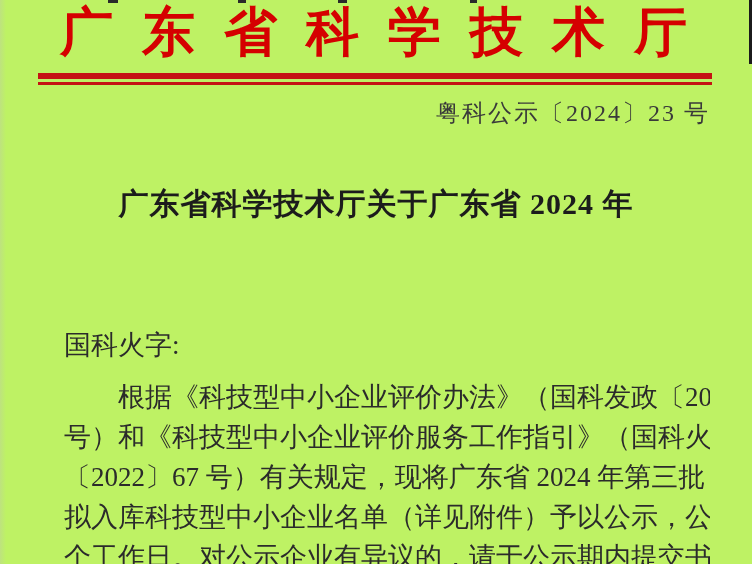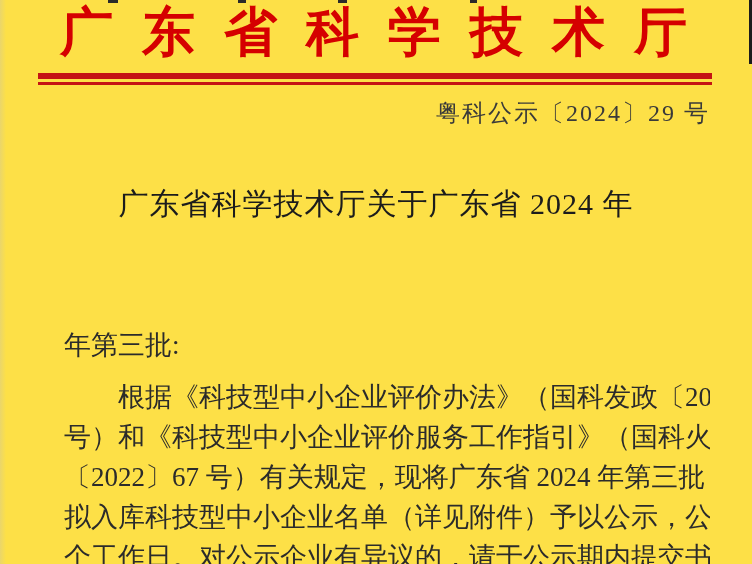--- a/index.html
+++ b/index.html
@@ -4,21 +4,21 @@
 <style>
   html, body {
     margin: 0;
     padding: 0;
     background: #ffffff;
   }
   .page {
     position: relative;
     width: 752px;
     height: 564px;
-    background: #fde047;
+    background: #bef264;
     overflow: hidden;
     font-family: "Liberation Serif", "DejaVu Serif", serif;
   }
   
   .left-edge-shade {
     position: absolute;
     left: 0; top: 0;
     width: 6px; height: 100%;
     background: linear-gradient(to right, rgba(190,190,190,0.30), rgba(255,255,255,0));
   }
@@ -72,21 +72,21 @@
     letter-spacing: 2px;
     color: #3a3a3a;
   }
   .doc-title {
     position: absolute;
     top: 176px;
     left: 0;
     width: 752px;
     text-align: center;
     font-size: 30px;
-    font-weight: 400;
+    font-weight: 700;
     line-height: 55px;
     color: #1c1c1c;
     letter-spacing: 1px;
   }
   .salutation {
     position: absolute;
     top: 330px;
     left: 64px;
     font-size: 27px;
     line-height: 30px;
@@ -122,27 +122,27 @@
   <div class="top-edge-dot" style="left:108px;width:10px;"></div>
   <div class="top-edge-dot" style="left:238px;width:8px;"></div>
   <div class="top-edge-dot" style="left:338px;width:9px;"></div>
   <div class="top-edge-dot" style="left:470px;width:7px;"></div>
 
   <div class="letterhead">广东省科学技术厅</div>
 
   <div class="rule-thick"></div>
   <div class="rule-thin"></div>
 
-  <div class="doc-number">粤科公示〔2024〕29 号</div>
+  <div class="doc-number">粤科公示〔2024〕23 号</div>
 
   <div class="doc-title">
     <div>广东省科学技术厅关于广东省 2024 年</div>
   </div>
 
-  <div class="salutation">年第三批:</div>
+  <div class="salutation">国科火字:</div>
 
   <div class="body-paragraph">
     <div class="para-line indent-2">根据《科技型中小企业评价办法》（国科发政〔2017〕115</div>
     <div class="para-line">号）和《科技型中小企业评价服务工作指引》（国科火字</div>
     <div class="para-line">〔2022〕67 号）有关规定，现将广东省 2024 年第三批 18937 家</div>
     <div class="para-line">拟入库科技型中小企业名单（详见附件）予以公示，公示期为 10</div>
     <div class="para-line">个工作日。对公示企业有异议的，请于公示期内提交书面材料，</div>
   </div>
 
 </div>

